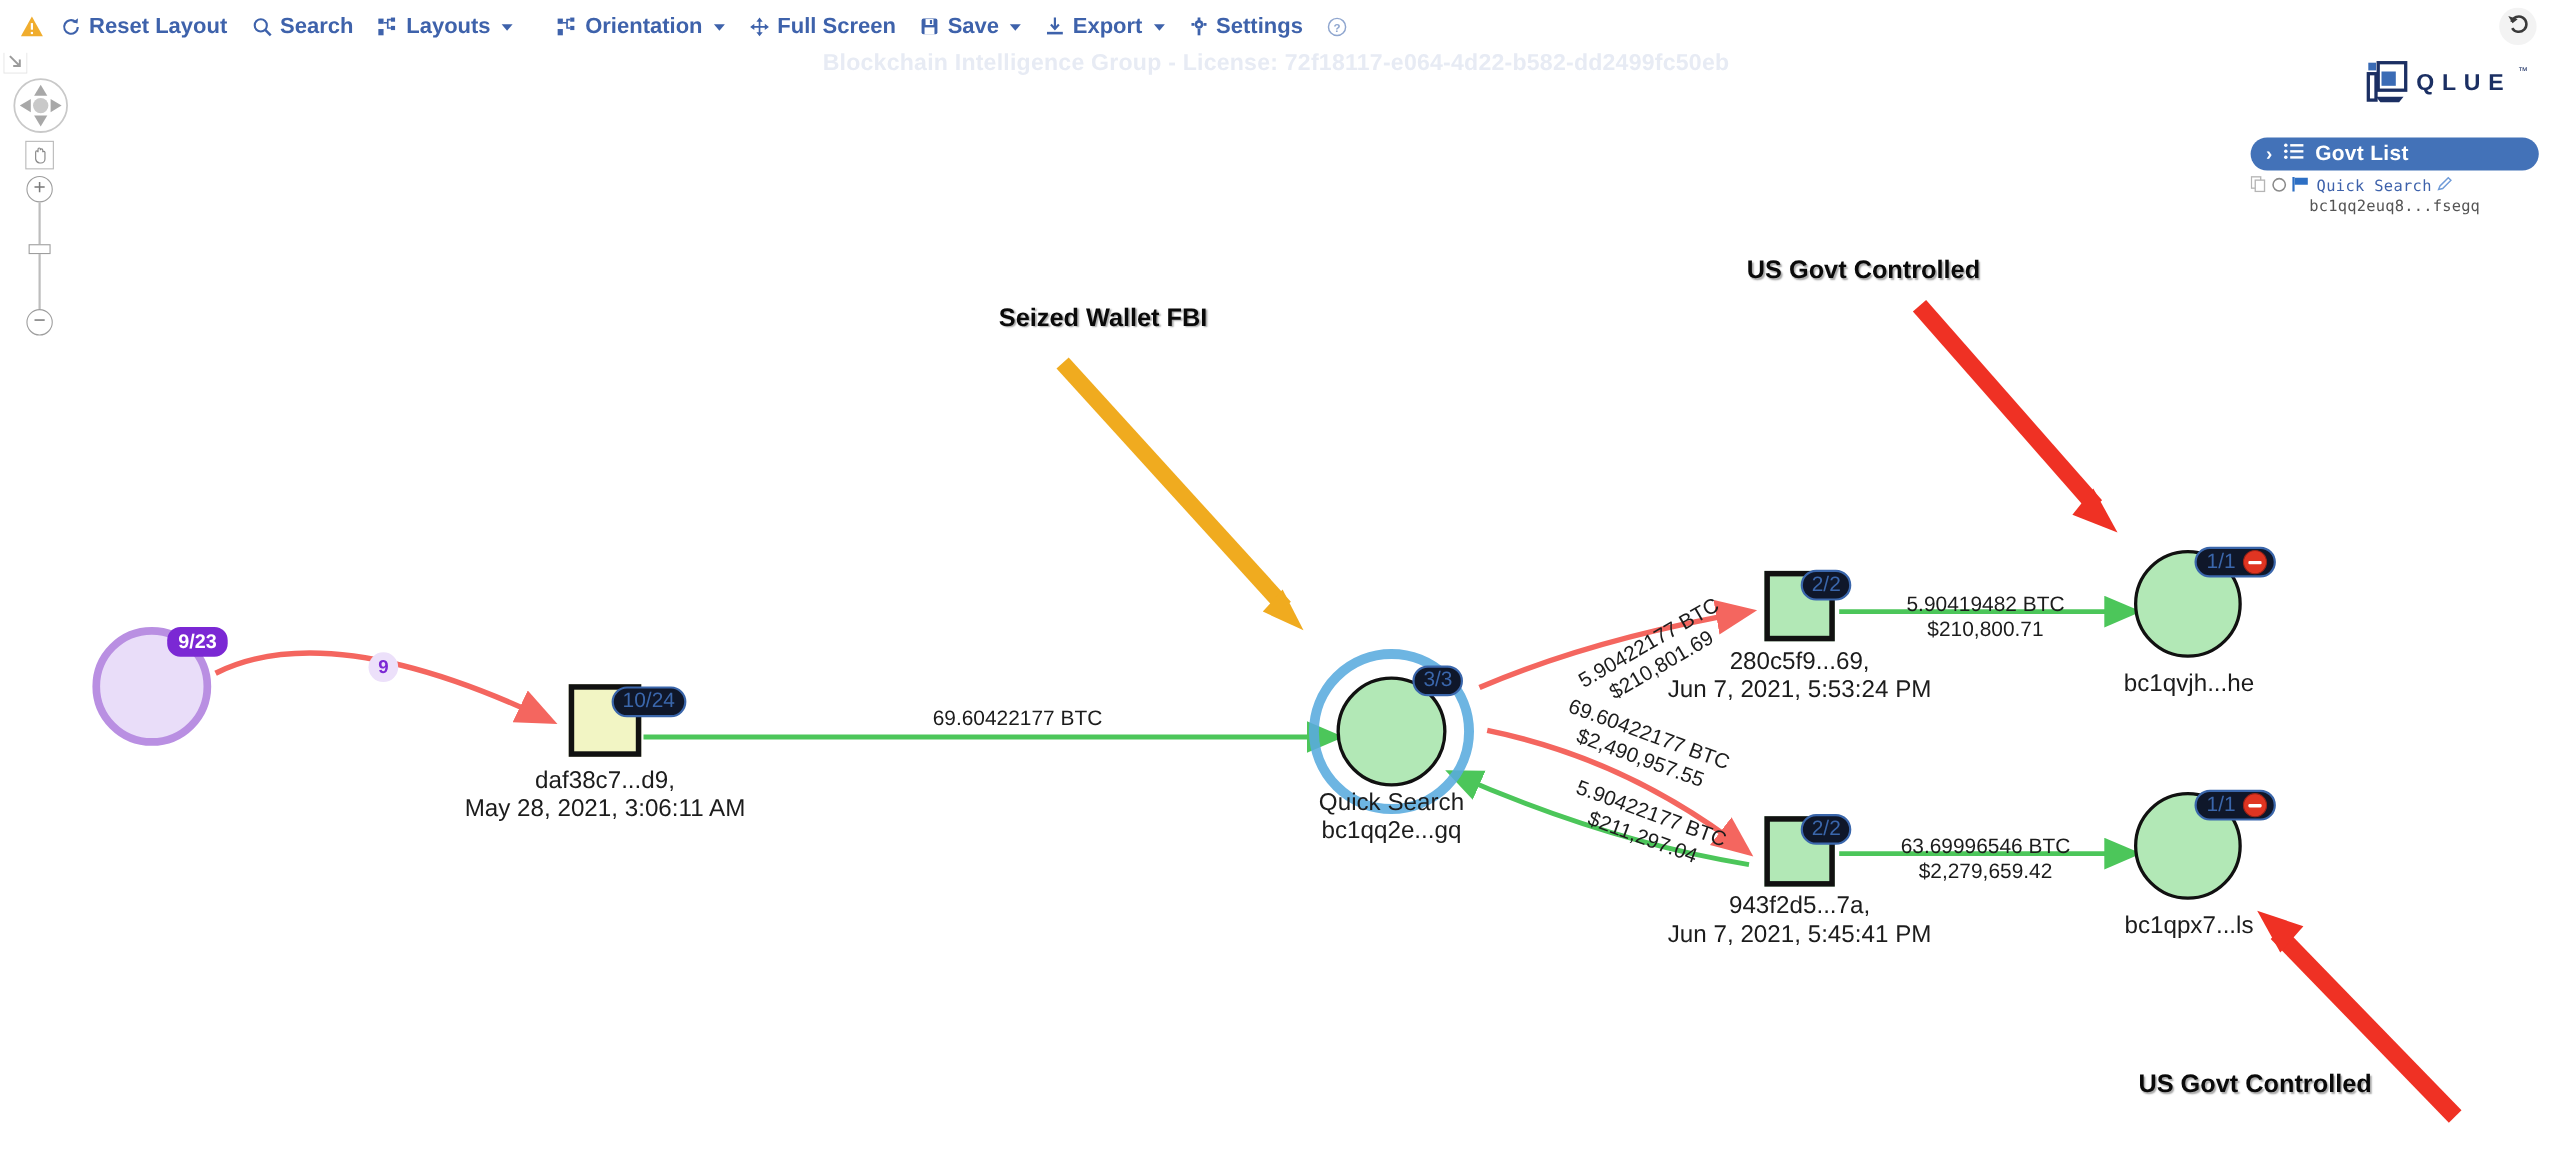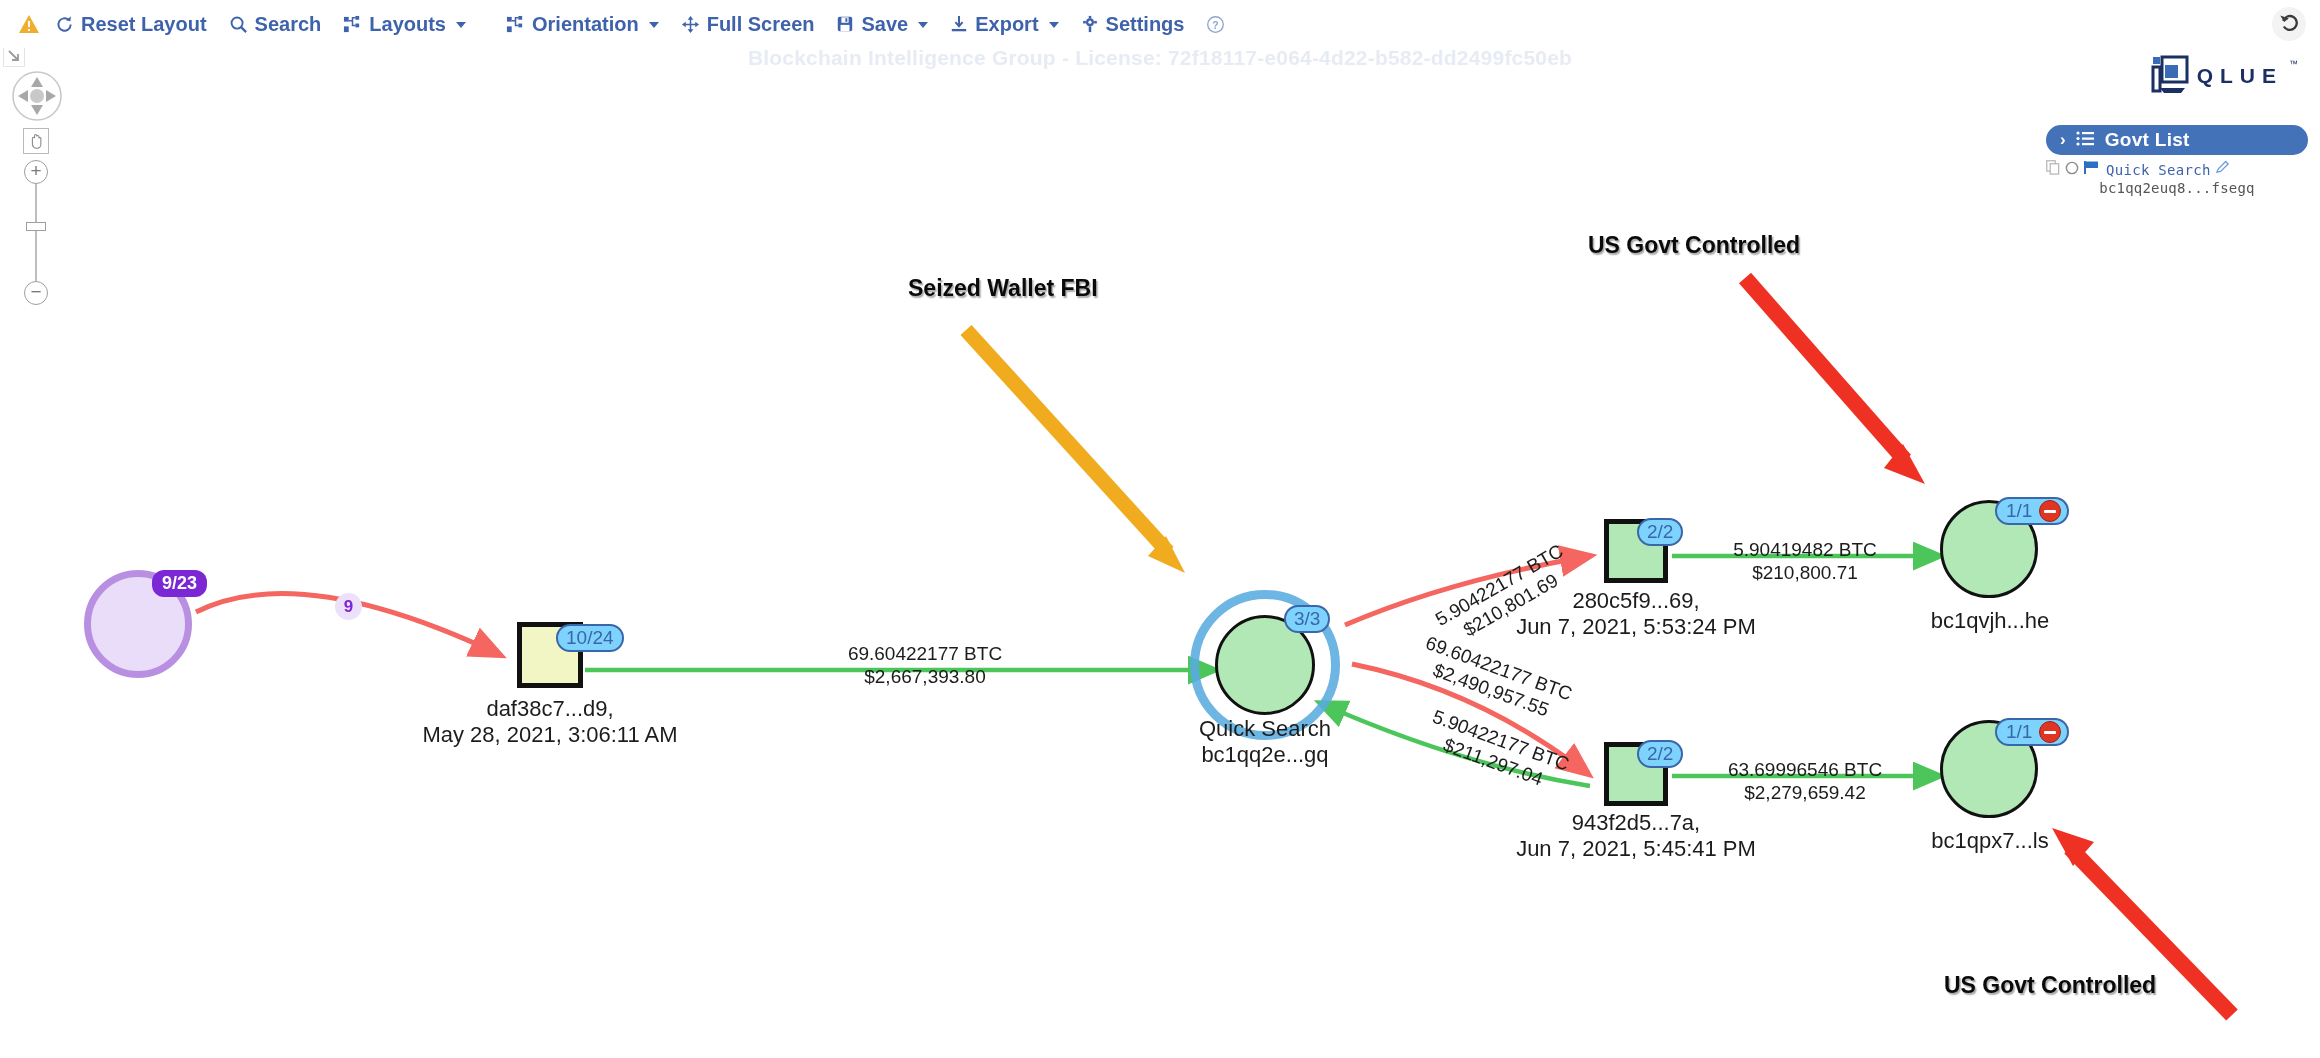--- a/index.html
+++ b/index.html
@@ -133,21 +133,21 @@
     position: absolute; border-radius: 50%;
     border: 9px solid #5aabdf; opacity: .88;
   }
   .sel-ring.glow { filter: blur(.4px); }
 
   .cluster-node {
     border-radius: 50%; background: #e9ddf9; border: 7px solid #b98fe2;
   }
 
   .badge-round {
-    position: absolute; background: #7dd3fc; border: 2.5px solid #3a66ab;
+    position: absolute; background: #0f172a; border: 2.5px solid #3a66ab;
     border-radius: 999px; color: #3a66ab; font-size: 19px;
     display: flex; align-items: center; justify-content: center;
     padding: 1px 8px; z-index: 26; white-space: nowrap; cursor: pointer;
   }
   .badge-round.wide { padding: 1px 6px 1px 9px; gap: 7px; }
   .badge-purple {
     position: absolute; background: #7b28d4; border-radius: 12px;
     color: #fff; font-size: 18px; font-weight: 700; padding: 3px 10px;
     z-index: 26; white-space: nowrap;
   }
@@ -456,21 +456,20 @@
     <div class="edge-badge" style="left:335px; top:593px;">9</div>
 
     <div class="node square-node yellow" style="left:517px; top:622px; width:66px; height:66px;"></div>
     <div class="badge-round" style="left:556px; top:624px;">10/24</div>
     <div class="node-label" style="left:300px; top:696px; width:500px;">
       <div>daf38c7...d9,</div>
       <div>May 28, 2021, 3:06:11 AM</div>
     </div>
     <div class="edge-label" style="left:700px; top:642px; width:450px;">
       <div>69.60422177 BTC</div>
-      <div>$2,667,393.80</div>
     </div>
 
     <div class="sel-ring glow" style="left:1190px; top:590px; width:150px; height:150px;"></div>
     <div class="node circle-node" style="left:1215px; top:615px; width:100px; height:100px;"></div>
     <div class="badge-round" style="left:1284px; top:605px;">3/3</div>
     <div class="node-label" style="left:1065px; top:716px; width:400px;">
       <div>Quick Search</div>
       <div>bc1qq2e...gq</div>
     </div>
 

